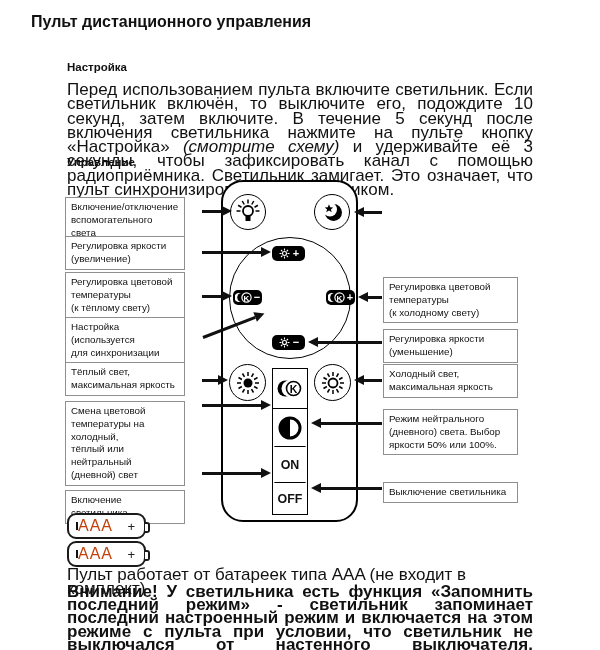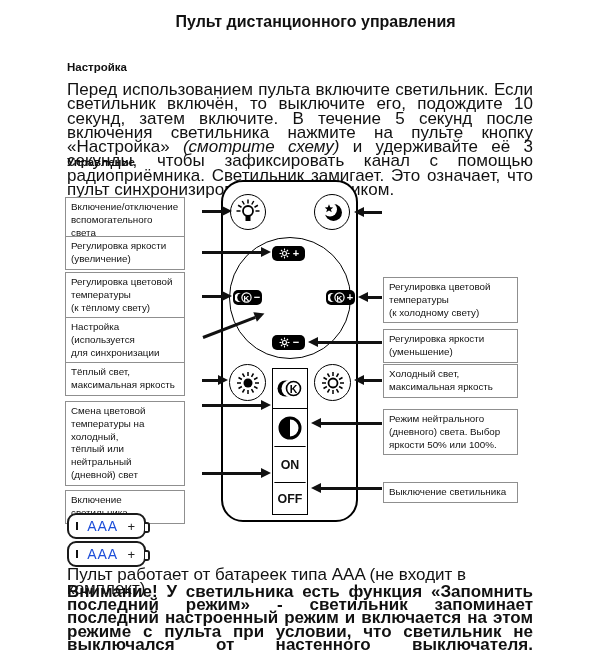--- a/index.html
+++ b/index.html
@@ -2,21 +2,21 @@
 <html><head>
 <meta charset="utf-8">
 <style>
   * { margin:0; padding:0; box-sizing:border-box; }
   html,body { background:#fff; }
   .page {
     position:relative; width:600px; height:650px; background:#fff;
     font-family:"Liberation Sans","DejaVu Sans",sans-serif; color:#111;
     overflow:hidden;
   }
-  .title { position:absolute; top:11px; left:0; width:600px; text-align:center;
+  .title { position:absolute; top:11px; left:0; width:600px; text-align:left;
     font-size:16px; font-weight:bold; line-height:21px;padding-left:31px; }
   .h-sec { position:absolute; left:67px; font-size:11.5px; font-weight:bold; }
   .para { position:absolute; left:67px; width:466px; font-size:17px;
     line-height:14.3px; text-align:justify; }
   .warn { font-weight:bold; line-height:13.2px; }
 
   
   .remote { position:absolute; left:221px; top:180px; width:137px; height:342px;
     border:2px solid #000; border-radius:22px; background:#fff; }
   .circle-btn { position:absolute; border:1.8px solid #000; border-radius:50%;
@@ -50,21 +50,21 @@
     border-right:10px solid #111; border-top:5.6px solid transparent; border-bottom:5.6px solid transparent; }
   .diag { transform:rotate(-21deg); transform-origin:0 50%; }
 
   
   .battery { position:absolute; left:67px; width:79px; height:26px;
     border:2px solid #1a1a1a; border-radius:9px; background:#fff;
     display:flex; align-items:center; }
   .battery .nub { position:absolute; right:-6px; top:7px; width:5px; height:11px;
     border:2px solid #1a1a1a; border-left:none; border-radius:0 3px 3px 0; background:#fff; }
   .battery .term { width:2px; height:8px; background:#111; margin-left:7px; }
-  .battery .aaa { flex:1; text-align:center; font-size:14px; letter-spacing:1px; color:#1d4ed8; }
+  .battery .aaa { flex:1; font-size:16px; letter-spacing:1px; color:#c2410c; }
   .battery .plus { font-size:13px; color:#222; margin-right:9px; }
 
   svg { display:block; }
   .ico { display:flex; align-items:center; justify-content:center; }
 </style>
 </head>
 <body>
 
 <div class="page">
 

